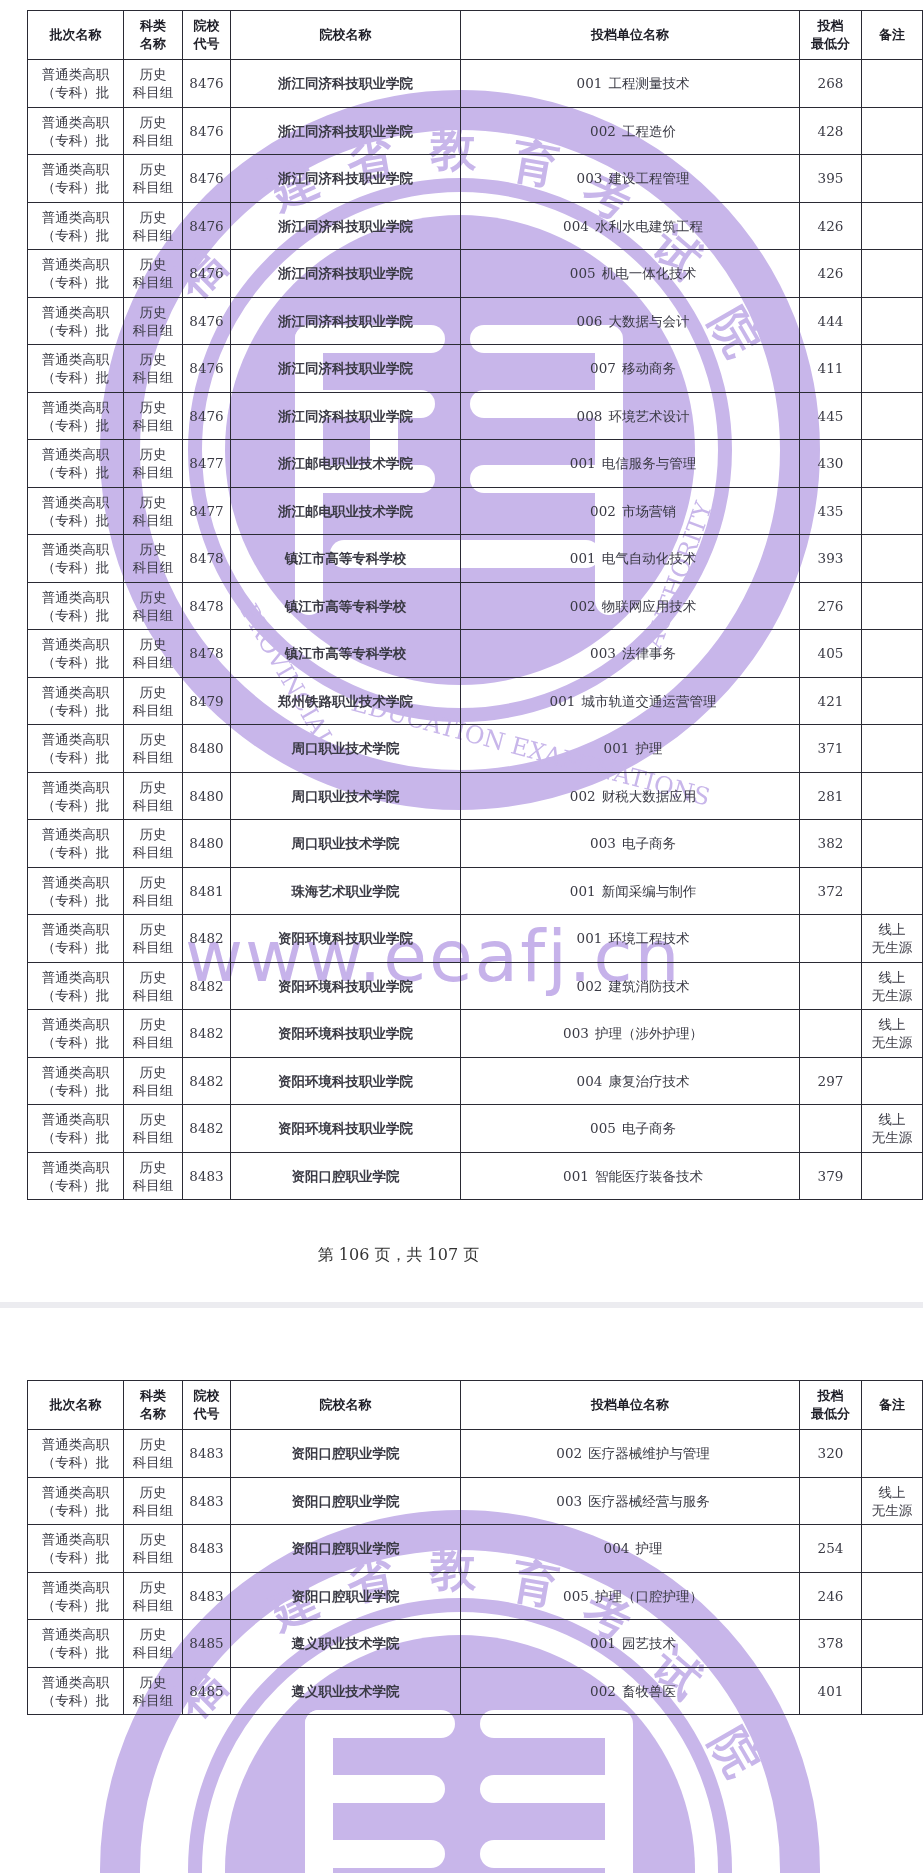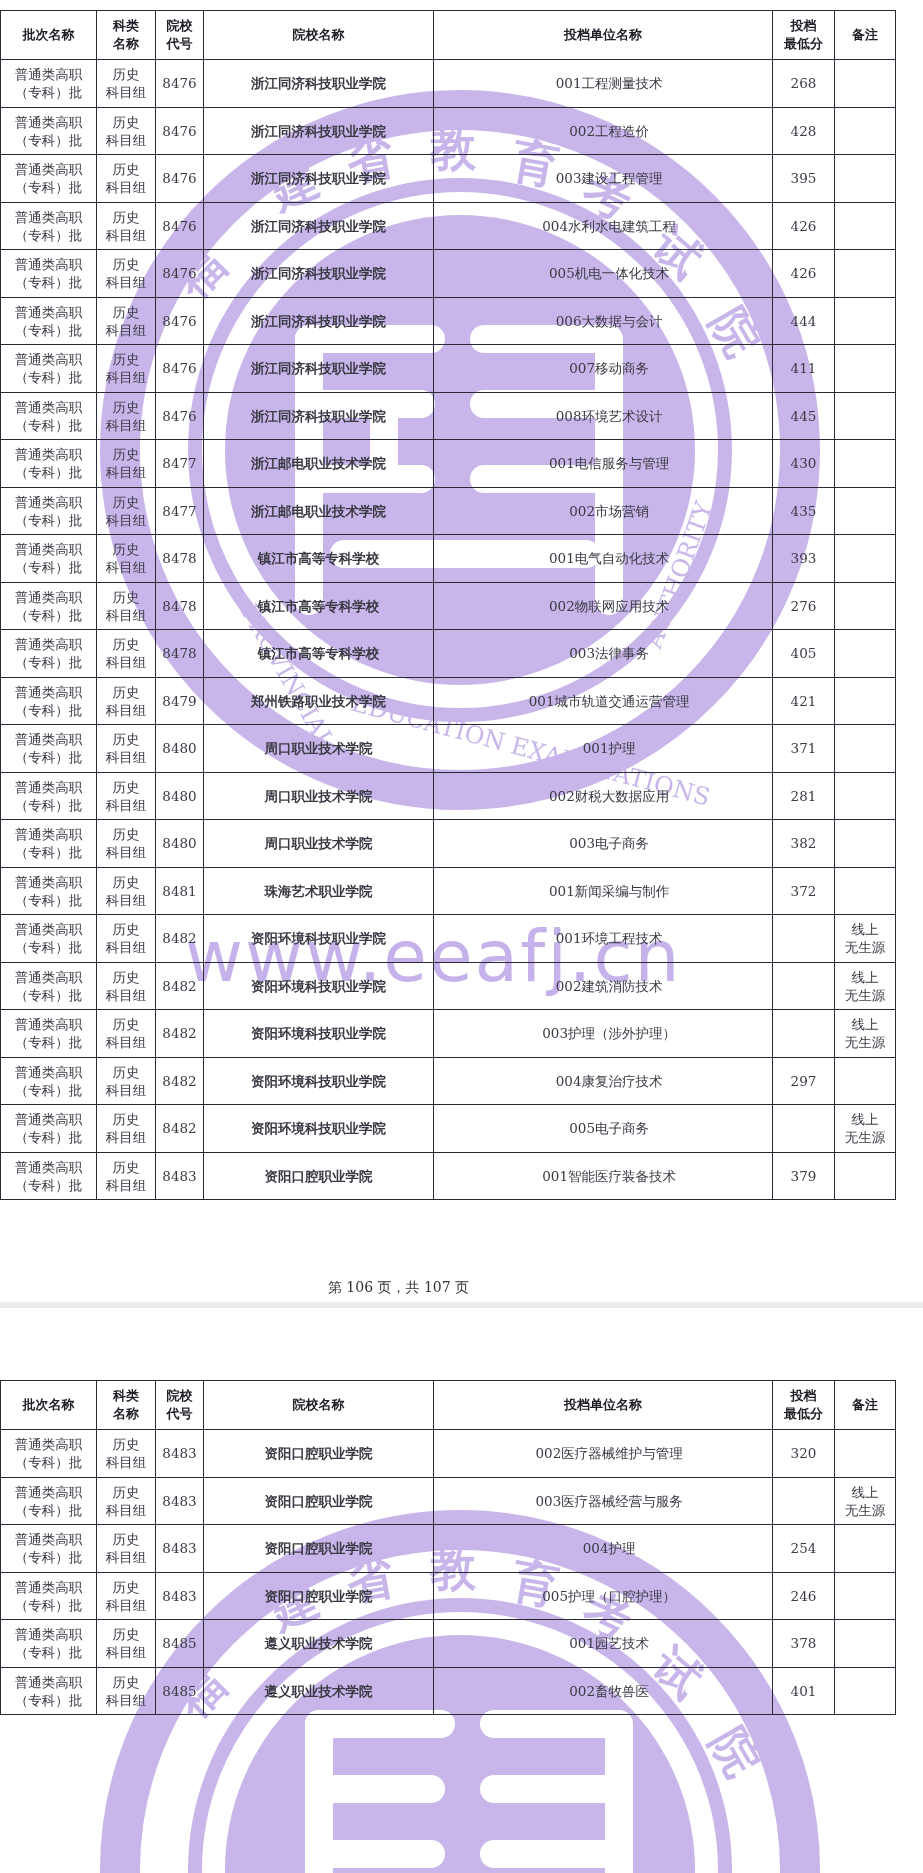--- a/index.html
+++ b/index.html
@@ -10,36 +10,36 @@
     color: #3a3a44;
   }
   .page { position: absolute; left: 0; width: 923px; background: #fff; }
   .page1 { top: 0; height: 1300px; }
   .page2 { top: 1310px; height: 563px; }
   .page-sep { position: absolute; left: 0; top: 1302px; width: 923px; height: 6px; background: #ececf0; }
 
   .seal { position: absolute; pointer-events: none; z-index: 1; }
 
   table.grid {
-    position: absolute; left: 0; border-collapse: collapse; z-index: 2;
+    position: absolute; left: 27px; border-collapse: collapse; z-index: 2;
     table-layout: fixed; width: 895px; border-radius: 23px;
   }
   table.grid td, table.grid th {
     border: 1.6px solid #2a2a34; padding: 0; text-align: center; vertical-align: middle;
     font-size: 13.5px; line-height: 18px;
   }
   table.grid th { font-weight: bold; color: #1f1f28; height: 48px; font-family: "DejaVu Sans", sans-serif; font-size: 13px; }
   table.grid td { height: 46.5px; }
   td.left { text-align: left; padding-left: 4px; font-weight: bold; }
   td.unit { text-align: left; padding-left: 4px; }
-  .code { display: inline-block; width: 38px; text-align: right; }
+  .code { display: inline-block; width: 38px; }
   .t1 { top: 10px; }
   .t2 { top: 1380px; }
 
-  .footer { position: absolute; top: 1279px; left: 0; width: 797px; text-align: center; font-size: 14px; color: #333; z-index: 2; }
+  .footer { position: absolute; top: 1245px; left: 0; width: 797px; text-align: center; font-size: 16px; color: #333; z-index: 2; }
   .url-wm {
     position: absolute; left: 185px; top: 915px; z-index: 1;
     font-family: "DejaVu Sans", sans-serif; font-size: 71px; color: #c6b2ea; letter-spacing: 2px;
   }
 </style>
 </head>
 <body>
 
 <div class="page page1"></div>
 <div class="page-sep"></div>

